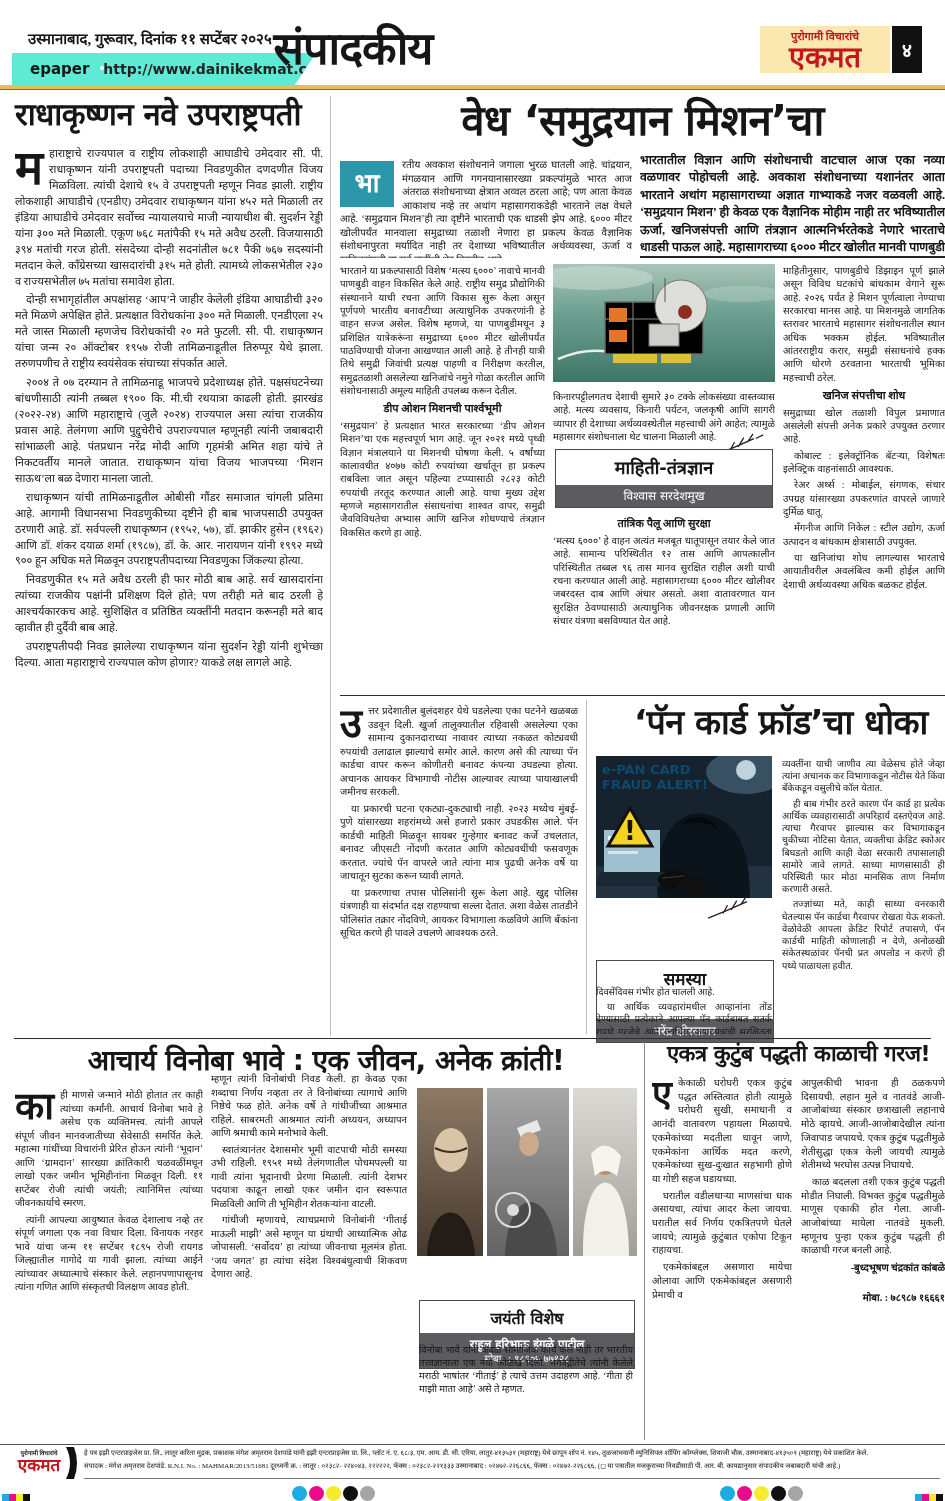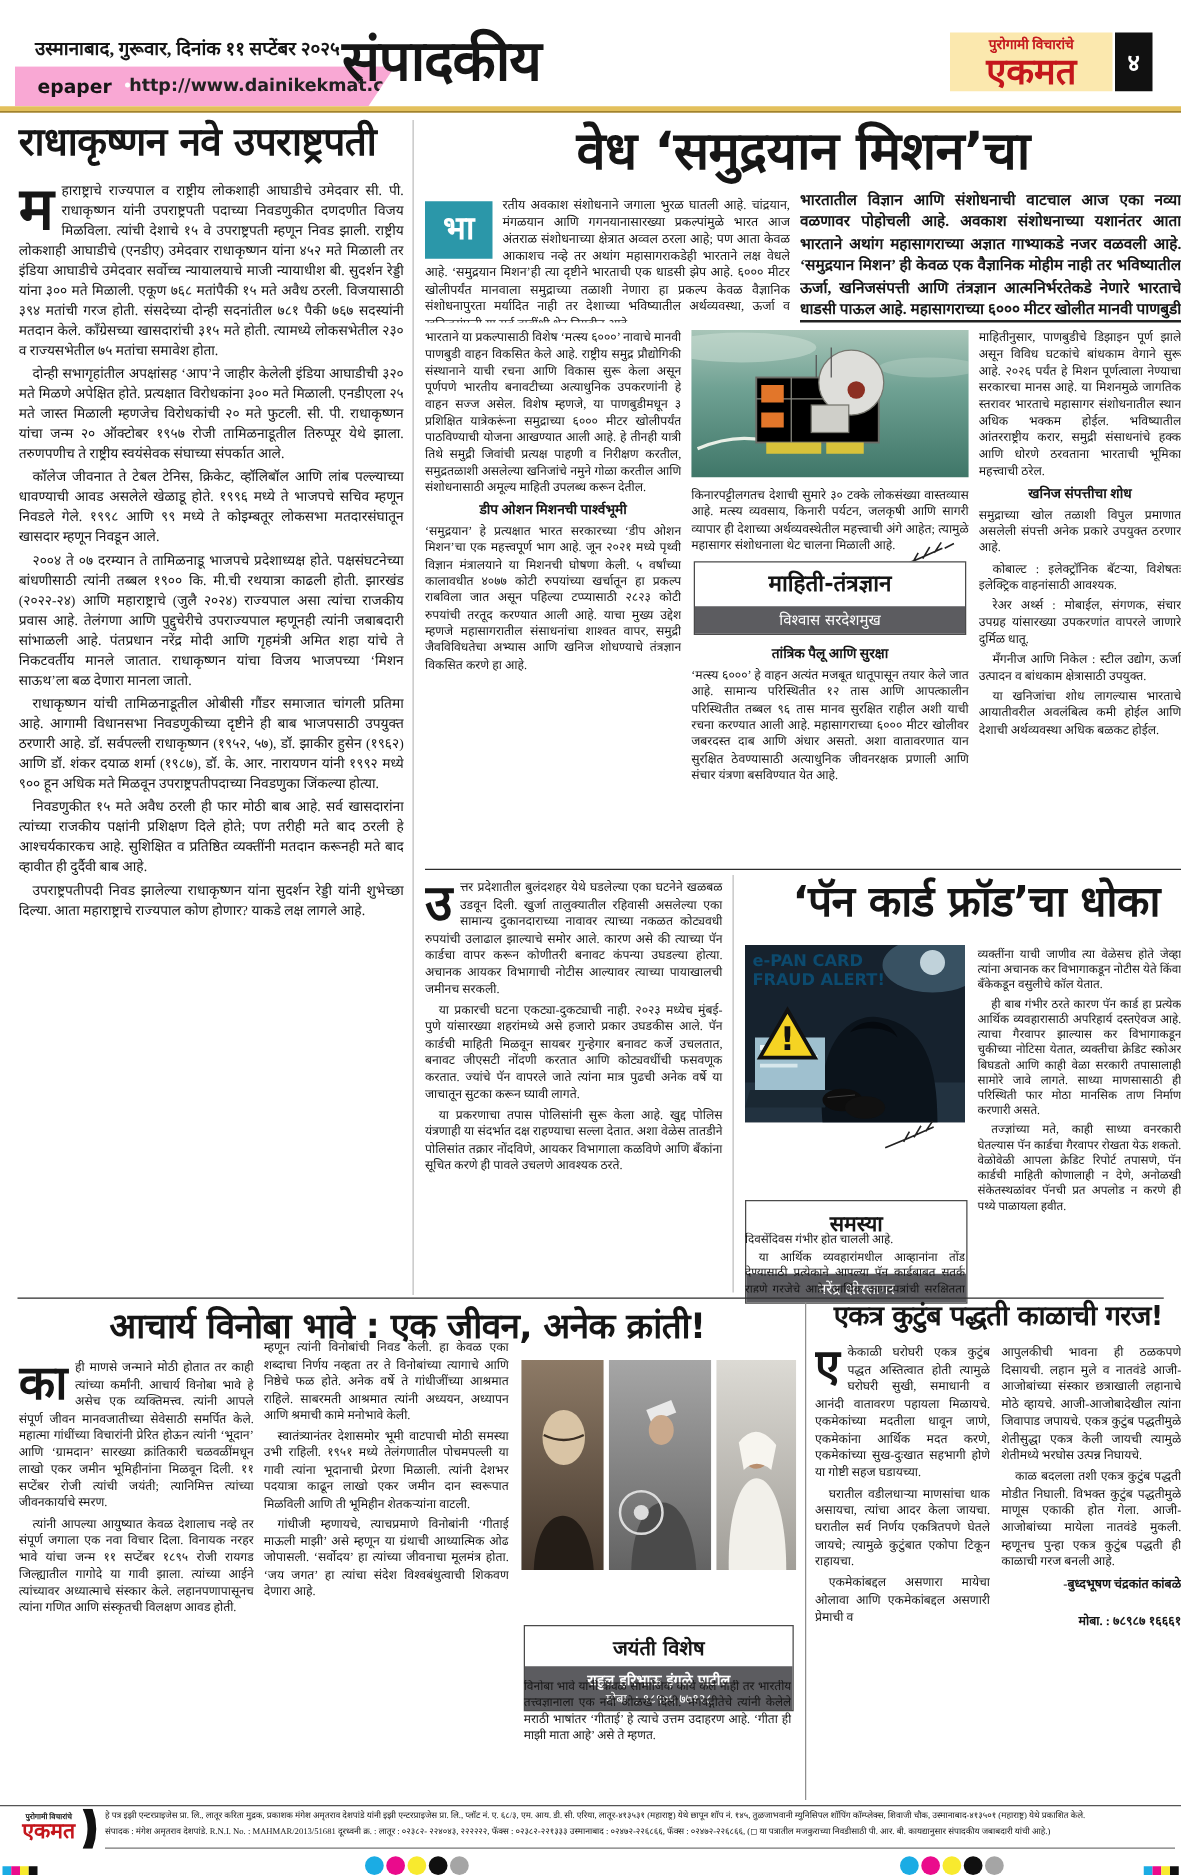--- a/index.html
+++ b/index.html
@@ -6,21 +6,21 @@
   body{width:945px;height:1501px;background:#fff;font-family:"Liberation Serif","DejaVu Serif",serif;color:#161616;}
   .page{position:relative;width:945px;height:1501px;overflow:hidden;background:#fff;}
   .abs{position:absolute;}
   .sans{font-family:"DejaVu Sans","Liberation Sans",sans-serif;}
   .jt{text-align:justify;}
   .colblock{overflow:hidden;}
   .colblock p{margin:0 0 3px;text-indent:11px;}
   .colblock p.first{text-indent:0;}
   
   .dateline{left:28px;top:28px;font-size:15px;font-weight:bold;}
-  .ribbon{left:12px;top:53px;width:304px;height:32px;background:#f9a8d4;
+  .ribbon{left:12px;top:53px;width:304px;height:32px;background:#5eead4;
           clip-path:polygon(0 0,100% 0,93% 100%,0 100%);display:flex;align-items:center;gap:7px;padding-left:18px;box-sizing:border-box;}
   .ribbon .ep{font-weight:bold;font-size:15px;}
   .epicon{width:12px;height:12px;border-radius:50%;background:#e03a24;display:inline-block;position:relative;}
   .epicon::after{content:"";position:absolute;left:4px;top:3px;width:4px;height:4px;border-radius:50%;background:#fff;}
   .ribbon .url{font-size:14px;font-weight:bold;color:#222;}
   .sectitle{left:258px;top:16px;width:190px;text-align:center;font-size:45px;font-weight:900;letter-spacing:-1px;}
   .masthead{left:760px;top:26px;width:130px;height:47px;background:#fbe8ae;text-align:center;color:#c4161c;}
   .masthead .tag{font-size:11px;font-weight:bold;line-height:14px;margin-top:3px;}
   .masthead .nm{font-size:29px;font-weight:900;line-height:28px;}
   .pagebox{left:892px;top:26px;width:30px;height:47px;background:#111;color:#fff;display:flex;align-items:center;justify-content:center;font-size:19px;font-weight:bold;}
@@ -63,21 +63,20 @@
     <div class="nm sans">एकमत</div>
   </div>
   <div class="abs pagebox sans">४</div>
   <div class="abs hdrule"></div>
 
   <div class="abs" style="left:15px;top:94px;width:308px;height:942px;">
     <div class="hl sans" style="font-size:31px;line-height:40px;">राधाकृष्णन नवे उपराष्ट्रपती</div>
     <div class="colblock jt" style="margin-top:12px;font-size:11px;line-height:1.45;height:880px;">
       <p class="first"><span class="dc">म</span><span>हाराष्ट्राचे राज्यपाल व राष्ट्रीय लोकशाही आघाडीचे उमेदवार सी. पी. राधाकृष्णन यांनी उपराष्ट्रपती पदाच्या निवडणुकीत दणदणीत विजय मिळविला. त्यांची देशाचे १५ वे उपराष्ट्रपती म्हणून निवड झाली. राष्ट्रीय लोकशाही आघाडीचे (एनडीए) उमेदवार राधाकृष्णन यांना ४५२ मते मिळाली तर इंडिया आघाडीचे उमेदवार सर्वोच्च न्यायालयाचे माजी न्यायाधीश बी. सुदर्शन रेड्डी यांना ३०० मते मिळाली. एकूण ७६८ मतांपैकी १५ मते अवैध ठरली. विजयासाठी ३९४ मतांची गरज होती. संसदेच्या दोन्ही सदनांतील ७८१ पैकी ७६७ सदस्यांनी मतदान केले. काँग्रेसच्या खासदारांची ३१५ मते होती. त्यामध्ये लोकसभेतील २३० व राज्यसभेतील ७५ मतांचा समावेश होता.</span></p>
       <p>दोन्ही सभागृहांतील अपक्षांसह ‘आप’ने जाहीर केलेली इंडिया आघाडीची ३२० मते मिळणे अपेक्षित होते. प्रत्यक्षात विरोधकांना ३०० मते मिळाली. एनडीएला २५ मते जास्त मिळाली म्हणजेच विरोधकांची २० मते फुटली. सी. पी. राधाकृष्णन यांचा जन्म २० ऑक्टोबर १९५७ रोजी तामिळनाडूतील तिरुप्पूर येथे झाला. तरुणपणीच ते राष्ट्रीय स्वयंसेवक संघाच्या संपर्कात आले.</p>
-      <p>कॉलेज जीवनात ते टेबल टेनिस, क्रिकेट, व्हॉलिबॉल आणि लांब पल्ल्याच्या धावण्याची आवड असलेले खेळाडू होते. १९९६ मध्ये ते भाजपचे सचिव म्हणून निवडले गेले. १९९८ आणि ९९ मध्ये ते कोइम्बतूर लोकसभा मतदारसंघातून खासदार म्हणून निवडून आले.</p>
       <p>२००४ ते ०७ दरम्यान ते तामिळनाडू भाजपचे प्रदेशाध्यक्ष होते. पक्षसंघटनेच्या बांधणीसाठी त्यांनी तब्बल १९०० कि. मी.ची रथयात्रा काढली होती. झारखंड (२०२२-२४) आणि महाराष्ट्राचे (जुलै २०२४) राज्यपाल असा त्यांचा राजकीय प्रवास आहे. तेलंगणा आणि पुद्दुचेरीचे उपराज्यपाल म्हणूनही त्यांनी जबाबदारी सांभाळली आहे. पंतप्रधान नरेंद्र मोदी आणि गृहमंत्री अमित शहा यांचे ते निकटवर्तीय मानले जातात. राधाकृष्णन यांचा विजय भाजपच्या ‘मिशन साऊथ’ला बळ देणारा मानला जातो.</p>
       <p>राधाकृष्णन यांची तामिळनाडूतील ओबीसी गौंडर समाजात चांगली प्रतिमा आहे. आगामी विधानसभा निवडणुकीच्या दृष्टीने ही बाब भाजपसाठी उपयुक्त ठरणारी आहे. डॉ. सर्वपल्ली राधाकृष्णन (१९५२, ५७), डॉ. झाकीर हुसेन (१९६२) आणि डॉ. शंकर दयाळ शर्मा (१९८७), डॉ. के. आर. नारायणन यांनी १९९२ मध्ये ९०० हून अधिक मते मिळवून उपराष्ट्रपतीपदाच्या निवडणुका जिंकल्या होत्या.</p>
       <p>निवडणुकीत १५ मते अवैध ठरली ही फार मोठी बाब आहे. सर्व खासदारांना त्यांच्या राजकीय पक्षांनी प्रशिक्षण दिले होते; पण तरीही मते बाद ठरली हे आश्चर्यकारकच आहे. सुशिक्षित व प्रतिष्ठित व्यक्तींनी मतदान करूनही मते बाद व्हावीत ही दुर्दैवी बाब आहे.</p>
       <p>उपराष्ट्रपतीपदी निवड झालेल्या राधाकृष्णन यांना सुदर्शन रेड्डी यांनी शुभेच्छा दिल्या. आता महाराष्ट्राचे राज्यपाल कोण होणार? याकडे लक्ष लागले आहे.</p>
     </div>
   </div>
   <div class="abs vrule" style="left:330px;top:96px;height:940px;"></div>
 
   <div class="abs" style="left:340px;top:94px;width:605px;height:598px;">
     <div class="hl sans" style="text-align:center;font-size:42px;line-height:54px;">वेध ‘समुद्रयान मिशन’चा</div>

